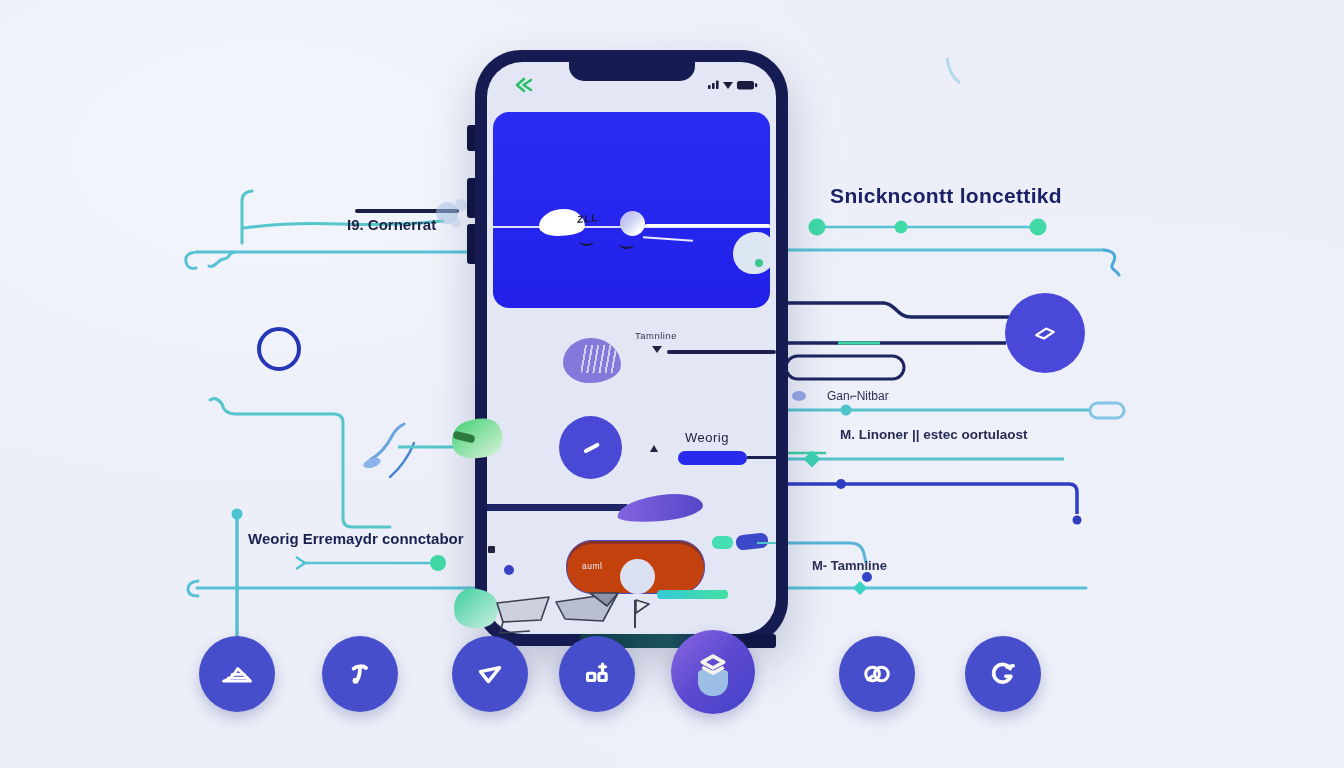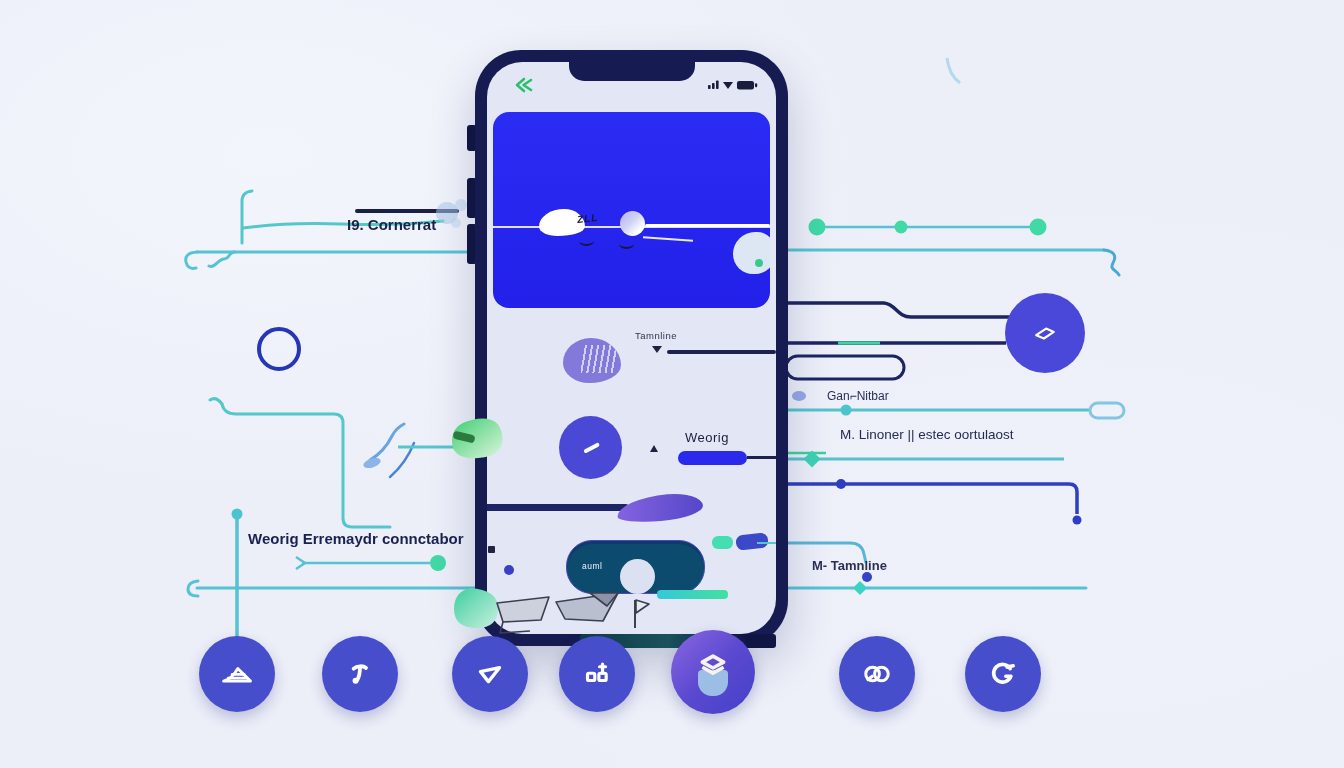--- a/index.html
+++ b/index.html
@@ -123,23 +123,24 @@
       <path d="M370 460 q 14 -8 22 -24 q 4 -8 12 -12" stroke="#68a4e0" stroke-width="3"></path>
       <path d="M390 477 q 16 -14 24 -34" stroke="#4a86d0" stroke-width="2.5"></path>
       <ellipse cx="372" cy="463" rx="9" ry="4.5" fill="#8cb4e8" stroke="none" transform="rotate(-18 372 463)"></ellipse>
     </g>
     <path d="M398 447 H 466" fill="none" stroke="#54c6cc" stroke-width="3"></path>
     <path d="M947 58 q 2 17 13 25" fill="none" stroke="#9cd0e8" stroke-width="3" opacity="0.7"></path>
   </svg>
 
   <div class="lbl-layer abs" style="left:0;top:0;width:100%;height:100%;">
     <div class="lbl" style="left:347px;top:188px;font-size:15px;font-weight:700;color:#1c2146;margin-top:28px;">I9. Cornerrat</div>
+    <div class="lbl" style="left:790px;top:184px;width:312px;text-align:center;font-size:21px;font-weight:700;color:#1b2166;letter-spacing:.3px;">Snickncontt loncettikd</div>
     <div class="lbl" style="left:248px;top:530px;font-size:15px;font-weight:700;color:#1a2150;">Weorig Erremaydr connctabor</div>
     <div class="lbl" style="left:827px;top:389px;font-size:12px;color:#2a2f55;">Gan⌐Nitbar</div>
-    <div class="lbl" style="left:840px;top:427px;font-size:13.5px;font-weight:400;color:#262b52;">M. Linoner || estec oortulaost</div>
+    <div class="lbl" style="left:840px;top:427px;font-size:13.5px;font-weight:700;color:#262b52;">M. Linoner || estec oortulaost</div>
     <div class="lbl" style="left:812px;top:558px;font-size:13px;font-weight:700;color:#2a3055;">M- Tamnline</div>
   </div>
 
   <div class="ring"></div>
   <div class="bigcircle">
     <svg width="30" height="22" viewBox="0 0 26 20">
       <path d="M5 12 L14 6 L21 9 L12 15 Z" fill="none" stroke="#ffffff" stroke-width="2" stroke-linejoin="round"></path>
     </svg>
   </div>
 
@@ -191,21 +192,21 @@
       <div class="abs" style="left:260px;top:394px;width:29px;height:3px;background:#1c2150;"></div>
 
       <div class="abs" style="left:0;top:442px;width:142px;height:7px;background:#1e2566;border-radius:0 4px 4px 0;"></div>
       <div class="abs" style="left:130px;top:433px;width:86px;height:26px;background:linear-gradient(95deg,#8464e0,#5546c8);border-radius:60% 40% 50% 50%/70% 55% 45% 30%;transform:rotate(-5deg);"></div>
       <div class="abs" style="left:225px;top:474px;width:21px;height:13px;border-radius:6px;background:#45ddb2;"></div>
       <div class="abs" style="left:249px;top:472px;width:32px;height:15px;border-radius:7px;background:#3b49c8;transform:rotate(-6deg);"></div>
       <div class="abs" style="left:270px;top:480px;width:19px;height:2px;background:#52c8c8;"></div>
       <div class="abs" style="left:1px;top:484px;width:7px;height:7px;background:#23243f;border-radius:1px;"></div>
       <div class="abs" style="left:17px;top:503px;width:10px;height:10px;border-radius:50%;background:#3a40c4;"></div>
 
-      <div class="abs" style="left:79px;top:478px;width:137px;height:52px;border-radius:26px;background:#0c4a6e;border:1px solid #4a49bf;box-shadow:inset 0 3px 0 rgba(30,30,100,.35);">
+      <div class="abs" style="left:79px;top:478px;width:137px;height:52px;border-radius:26px;background:#c2410c;border:1px solid #4a49bf;box-shadow:inset 0 3px 0 rgba(30,30,100,.35);">
         <div class="lbl" style="left:15px;top:20px;font-size:8.5px;color:#f0f0ff;letter-spacing:.5px;">auml</div>
         <div class="abs" style="left:53px;top:18px;width:35px;height:35px;border-radius:50%;background:#dce1f1;"></div>
       </div>
       <div class="abs" style="left:170px;top:528px;width:71px;height:9px;border-radius:4px;background:linear-gradient(90deg,#35c8d8,#43e0a0);"></div>
     </div>
     <div class="notch"></div>
   </div>
 
   <div class="volbtn" style="left:467px;top:125px;height:26px;"></div>
   <div class="volbtn" style="left:467px;top:178px;height:40px;"></div>

